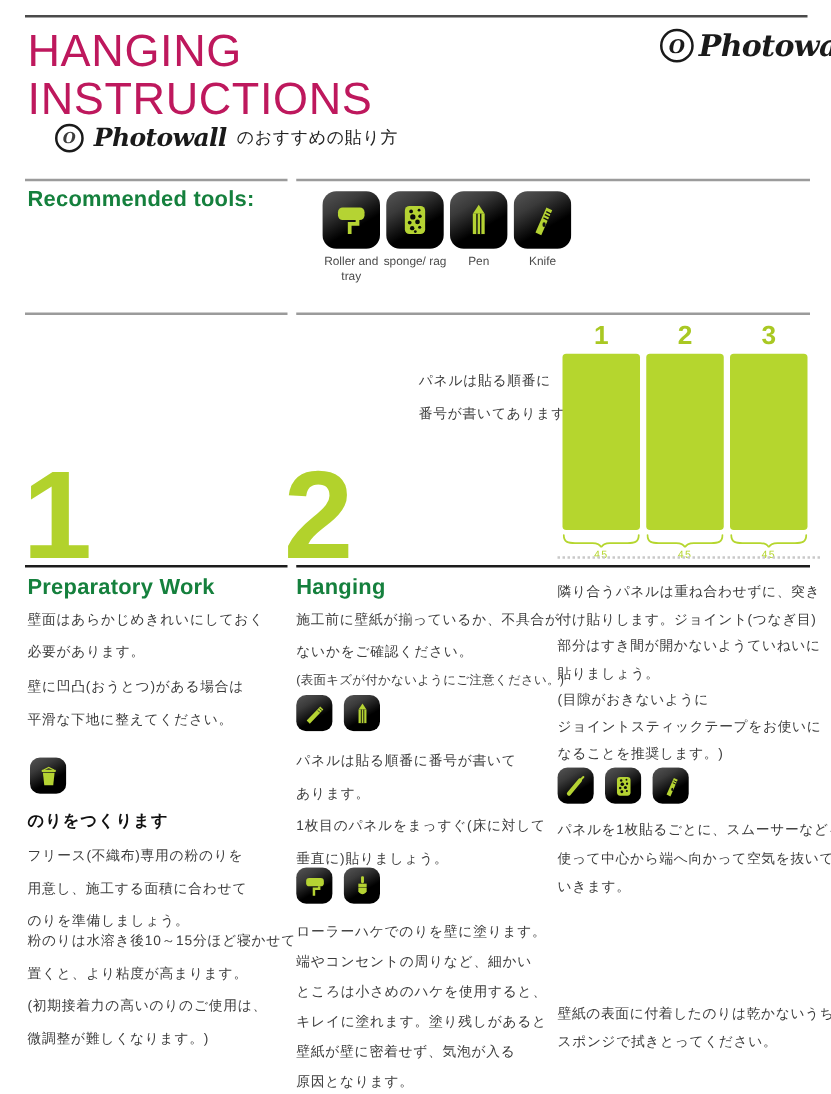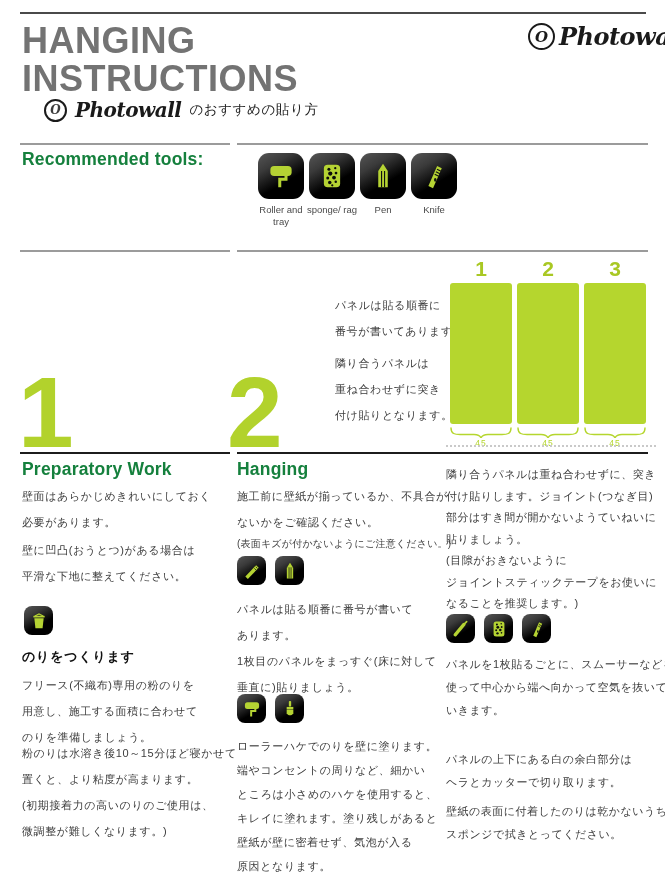--- a/index.html
+++ b/index.html
@@ -3,21 +3,21 @@
 <meta charset="utf-8">
 <style>
   html,body{margin:0;padding:0;background:#fff;}
   .page{position:relative;width:665px;height:875px;background:#fff;overflow:hidden;
         font-family:"Liberation Sans","DejaVu Sans",sans-serif;color:#3c3c3c;}
   .abs{position:absolute;}
   .rule{height:2px;background:#9b9b9b;}
   .rule-dark{height:2px;background:#1c1c1c;}
   .rule-top{height:2px;background:#4a4a4a;}
   .dotted{border-top:2px dotted #c9c9c9;height:0;}
-  .title{font-size:36px;line-height:38px;font-weight:700;color:#737373;letter-spacing:0.5px;}
+  .title{font-size:36px;line-height:38px;font-weight:400;color:#be185d;letter-spacing:0.5px;}
   .logo{display:flex;align-items:center;gap:4px;color:#1a1a1a;}
   .logo-mark{display:inline-flex;align-items:center;justify-content:center;border:2.2px solid #1a1a1a;
              border-radius:50%;font-weight:700;font-style:italic;font-family:"DejaVu Serif",serif;}
   .logo-text{font-family:"DejaVu Serif",serif;font-style:italic;font-weight:700;letter-spacing:-0.5px;}
   .subtitle-row{display:flex;align-items:center;gap:8px;}
   .jp{letter-spacing:0.6px;}
   .green-head{color:#15803d;font-weight:700;font-size:17.5px;letter-spacing:0.2px;}
   .body-p{font-size:11px;line-height:26px;letter-spacing:0.6px;white-space:nowrap;}
   .body-p-tight{font-size:11px;line-height:21.5px;letter-spacing:0.5px;white-space:nowrap;}
   .note-small{font-size:10px;letter-spacing:0.2px;white-space:nowrap;}
@@ -115,21 +115,20 @@
     </div>
   </div>
 
   <div class="abs rule" style="left:20px;top:250px;width:210px;"></div>
   <div class="abs rule" style="left:237px;top:250px;width:411px;"></div>
 
   <div class="abs bignum" style="left:18px;top:372px;">1</div>
   <div class="abs bignum" style="left:227px;top:372px;">2</div>
 
   <div class="abs body-p" style="left:335px;top:292px;">パネルは貼る順番に<br>番号が書いてあります。</div>
-  <div class="abs body-p" style="left:335px;top:350px;">隣り合うパネルは<br>重ね合わせずに突き<br>付け貼りとなります。</div>
 
   <div class="abs pnum-row" style="left:450px;top:257px;">
     <span class="pnum">1</span>
     <span class="pnum">2</span>
     <span class="pnum">3</span>
   </div>
   <div class="abs panels-row" style="left:450px;top:283px;">
     <div class="panel"></div>
     <div class="panel"></div>
     <div class="panel"></div>
@@ -233,16 +232,15 @@
     </div>
     <div class="tile tile-sm">
       <svg width="20" height="20" viewBox="0 0 24 24">
         <path d="M7.5 20 L14.5 4 L18.2 5.8 L11.2 21.8 Z" fill="#b5d333"></path>
         <path d="M14.4 6.6 l3.2 1.6 M13.5 8.6 l3.2 1.6" stroke="#111" stroke-width="0.9"></path>
         <ellipse cx="13" cy="15" rx="1" ry="1.5" fill="#111"></ellipse>
       </svg>
     </div>
   </div>
   <div class="abs body-p-tight" style="left:446px;top:653px;line-height:23px;">パネルを1枚貼るごとに、スムーサーなどを<br>使って中心から端へ向かって空気を抜いて<br>いきます。</div>
-  <div class="abs body-p-tight" style="left:446px;top:748px;line-height:23px;">パネルの上下にある白の余白部分は<br>ヘラとカッターで切り取ります。</div>
   <div class="abs body-p-tight" style="left:446px;top:800px;line-height:23px;">壁紙の表面に付着したのりは乾かないうちに<br>スポンジで拭きとってください。</div>
 
 </div>
 
 </body></html>

